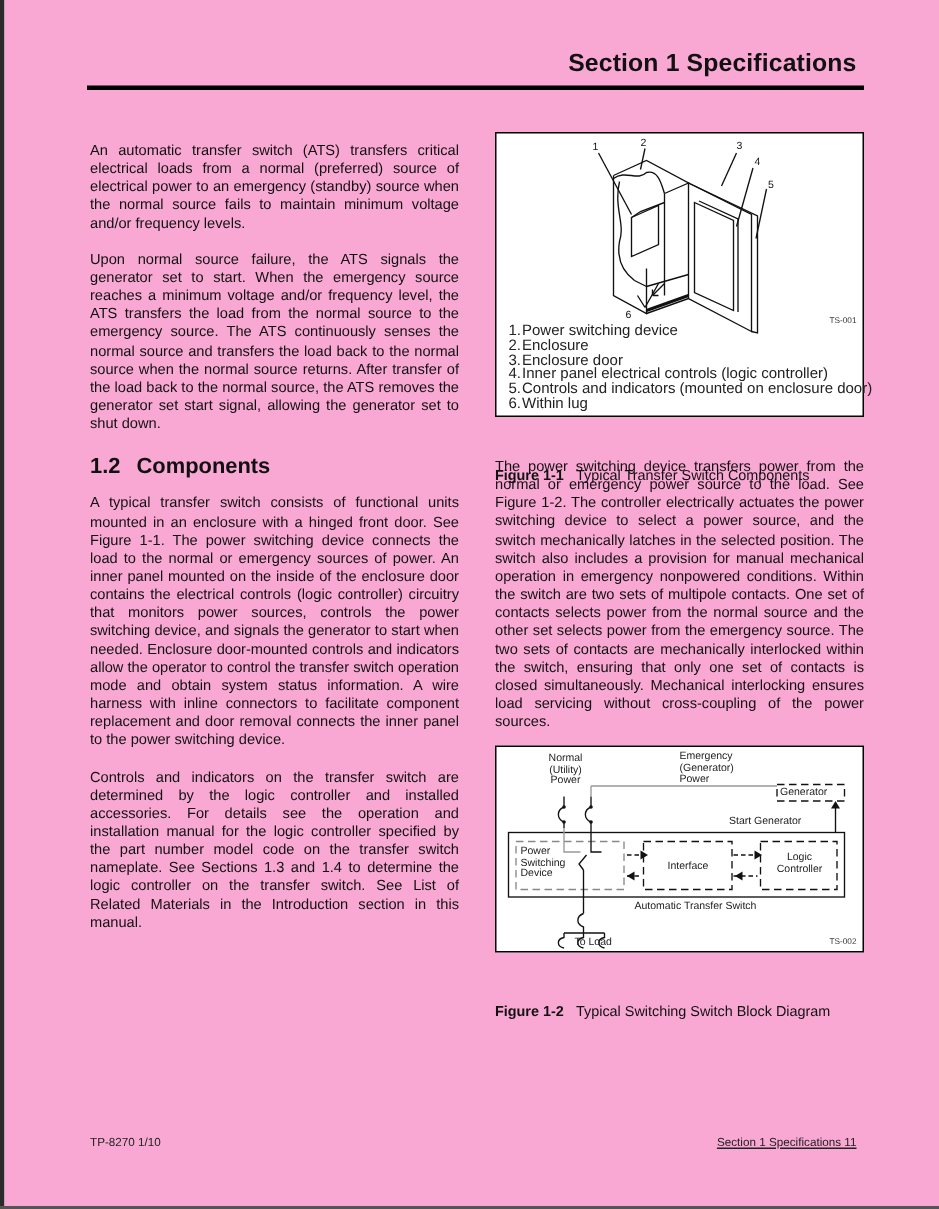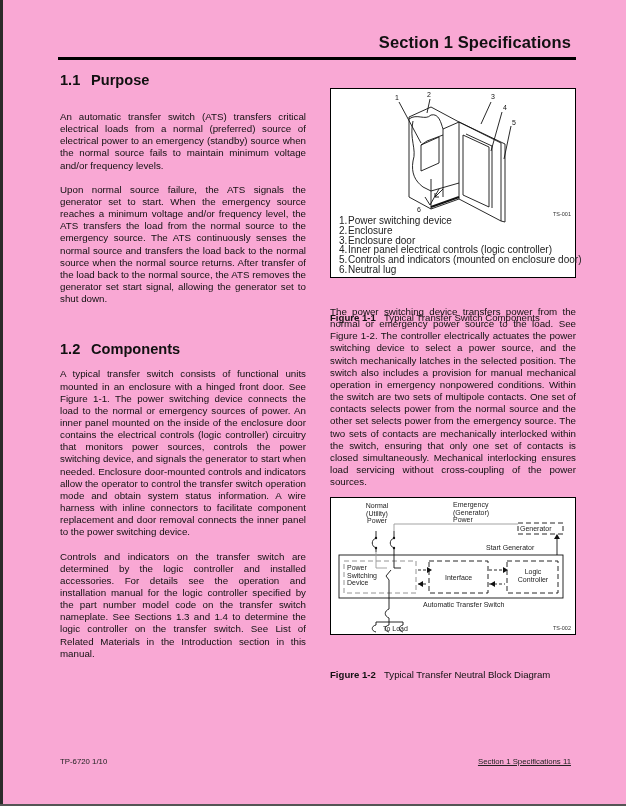--- a/index.html
+++ b/index.html
@@ -56,25 +56,24 @@
 <body>
 
 <div class="left-bar"></div>
 
 <div class="page">
 
   <div class="section-title">Section 1  Specifications</div>
   <div class="rule"></div>
 
   <div class="col-left">
-    <h2><span class="num">1.1</span><span>Purpose</span></h2>
     <p class="body" style="margin-top:23px">An automatic transfer switch (ATS) transfers critical electrical loads from a normal (preferred) source of electrical power to an emergency (standby) source when the normal source fails to maintain minimum voltage and/or frequency levels.</p>
     <p class="body" style="margin-top:12px">Upon normal source failure, the ATS signals the generator set to start.  When the emergency source reaches a minimum voltage and/or frequency level, the ATS transfers the load from the normal source to the emergency source.  The ATS continuously senses the normal source and transfers the load back to the normal source when the normal source returns.  After transfer of the load back to the normal source, the ATS removes the generator set start signal, allowing the generator set to shut down.</p>
 
-    <h2 style="margin-top:36px"><span class="num">1.2</span><span>Components</span></h2>
+    <h2 style="margin-top:14px"><span class="num">1.2</span><span>Components</span></h2>
     <p class="body" style="margin-top:11px">A typical transfer switch consists of functional units mounted in an enclosure with a hinged front door.  See Figure 1-1.  The power switching device connects the load to the normal or emergency sources of power.  An inner panel mounted on the inside of the enclosure door contains the electrical controls (logic controller) circuitry that monitors power sources, controls the power switching device, and signals the generator to start when needed.  Enclosure door-mounted controls and indicators allow the operator to control the transfer switch operation mode and obtain system status information.  A wire harness with inline connectors to facilitate component replacement and door removal connects the inner panel to the power switching device.</p>
     <p class="body" style="margin-top:12px">Controls and indicators on the transfer switch are determined by the logic controller and installed accessories.   For details see the operation and installation manual for the logic controller specified by the part number model code on the transfer switch nameplate.  See Sections 1.3 and 1.4 to determine the logic controller on the transfer switch.   See List of Related Materials in the Introduction section in this manual.</p>
   </div>
 
   <div class="fig1-box">
     <svg class="fig1-svg" width="244" height="188" viewBox="0 0 244 188">
       <g fill="none" stroke="#111" stroke-width="0.9">
 
         <path d="M78 28 L100 18 L128 33 L112 40"></path>
 
@@ -112,21 +111,21 @@
         <text x="86" y="123">6</text>
       </g>
     </svg>
     <div class="fig-code" style="right:4px; top:122px;">TS-001</div>
     <ul class="legend">
       <li><span class="n">1.</span><span>Power switching device</span></li>
       <li><span class="n">2.</span><span>Enclosure</span></li>
       <li><span class="n">3.</span><span>Enclosure door</span></li>
       <li><span class="n">4.</span><span>Inner panel electrical controls (logic controller)</span></li>
       <li><span class="n">5.</span><span>Controls and indicators (mounted on enclosure door)</span></li>
-      <li><span class="n">6.</span><span>Neutral lug</span></li>
+      <li><span class="n">6.</span><span>Within lug</span></li>
     </ul>
   </div>
   <div class="caption" style="left:327px; top:284px;">
     <span class="lab" style="width:54px">Figure 1-1</span><b>Typical Transfer Switch Components</b>
   </div>
 
   <p class="body" style="position:absolute; left:327px; top:306px; width:246px;">The power switching device transfers power from the normal or emergency power source to the load.  See Figure 1-2.   The controller electrically actuates the power switching device to select a power source, and the switch mechanically latches in the selected position. The switch also includes a provision for manual mechanical operation in emergency nonpowered conditions.  Within the switch are two sets of multipole contacts.  One set of contacts selects power from the normal source and the other set selects power from the emergency source.   The two sets of contacts are mechanically interlocked within the switch, ensuring that only one set of contacts is closed simultaneously. Mechanical interlocking ensures load servicing without cross-coupling of the power sources.</p>
 
   <div class="fig2-box">
     <svg width="244" height="136" viewBox="0 0 244 136" style="position:absolute;left:0;top:0">
@@ -198,20 +197,20 @@
     <div class="dl" style="left:114px; top:76px;">Interface</div>
     <div class="dl c" style="left:180px; top:70px; width:44px;">
       <div>Logic</div>
         <div>Controller</div>
     </div>
     <div class="dl" style="left:92px; top:103px;">Automatic Transfer Switch</div>
     <div class="dl" style="left:52px; top:127px;">To Load</div>
     <div class="fig-code" style="right:4px; top:127px;">TS-002</div>
   </div>
   <div class="caption" style="left:327px; top:641px;">
-    <span class="lab" style="width:54px">Figure 1-2</span><span>Typical Transfer Neutral Block Diagram</span>
-  </div>
-
-  <div class="footer" style="left:57px;">TP-6720   1/10</div>
+    <span class="lab" style="width:54px">Figure 1-2</span><span>Typical Switching Switch Block Diagram</span>
+  </div>
+
+  <div class="footer" style="left:57px;">TP-8270   1/10</div>
   <div class="footer" style="right:55px;text-decoration:underline;">Section 1  Specifications     11</div>
 </div>
 
 <div class="bottom-bar"></div>
 
 </body></html>

